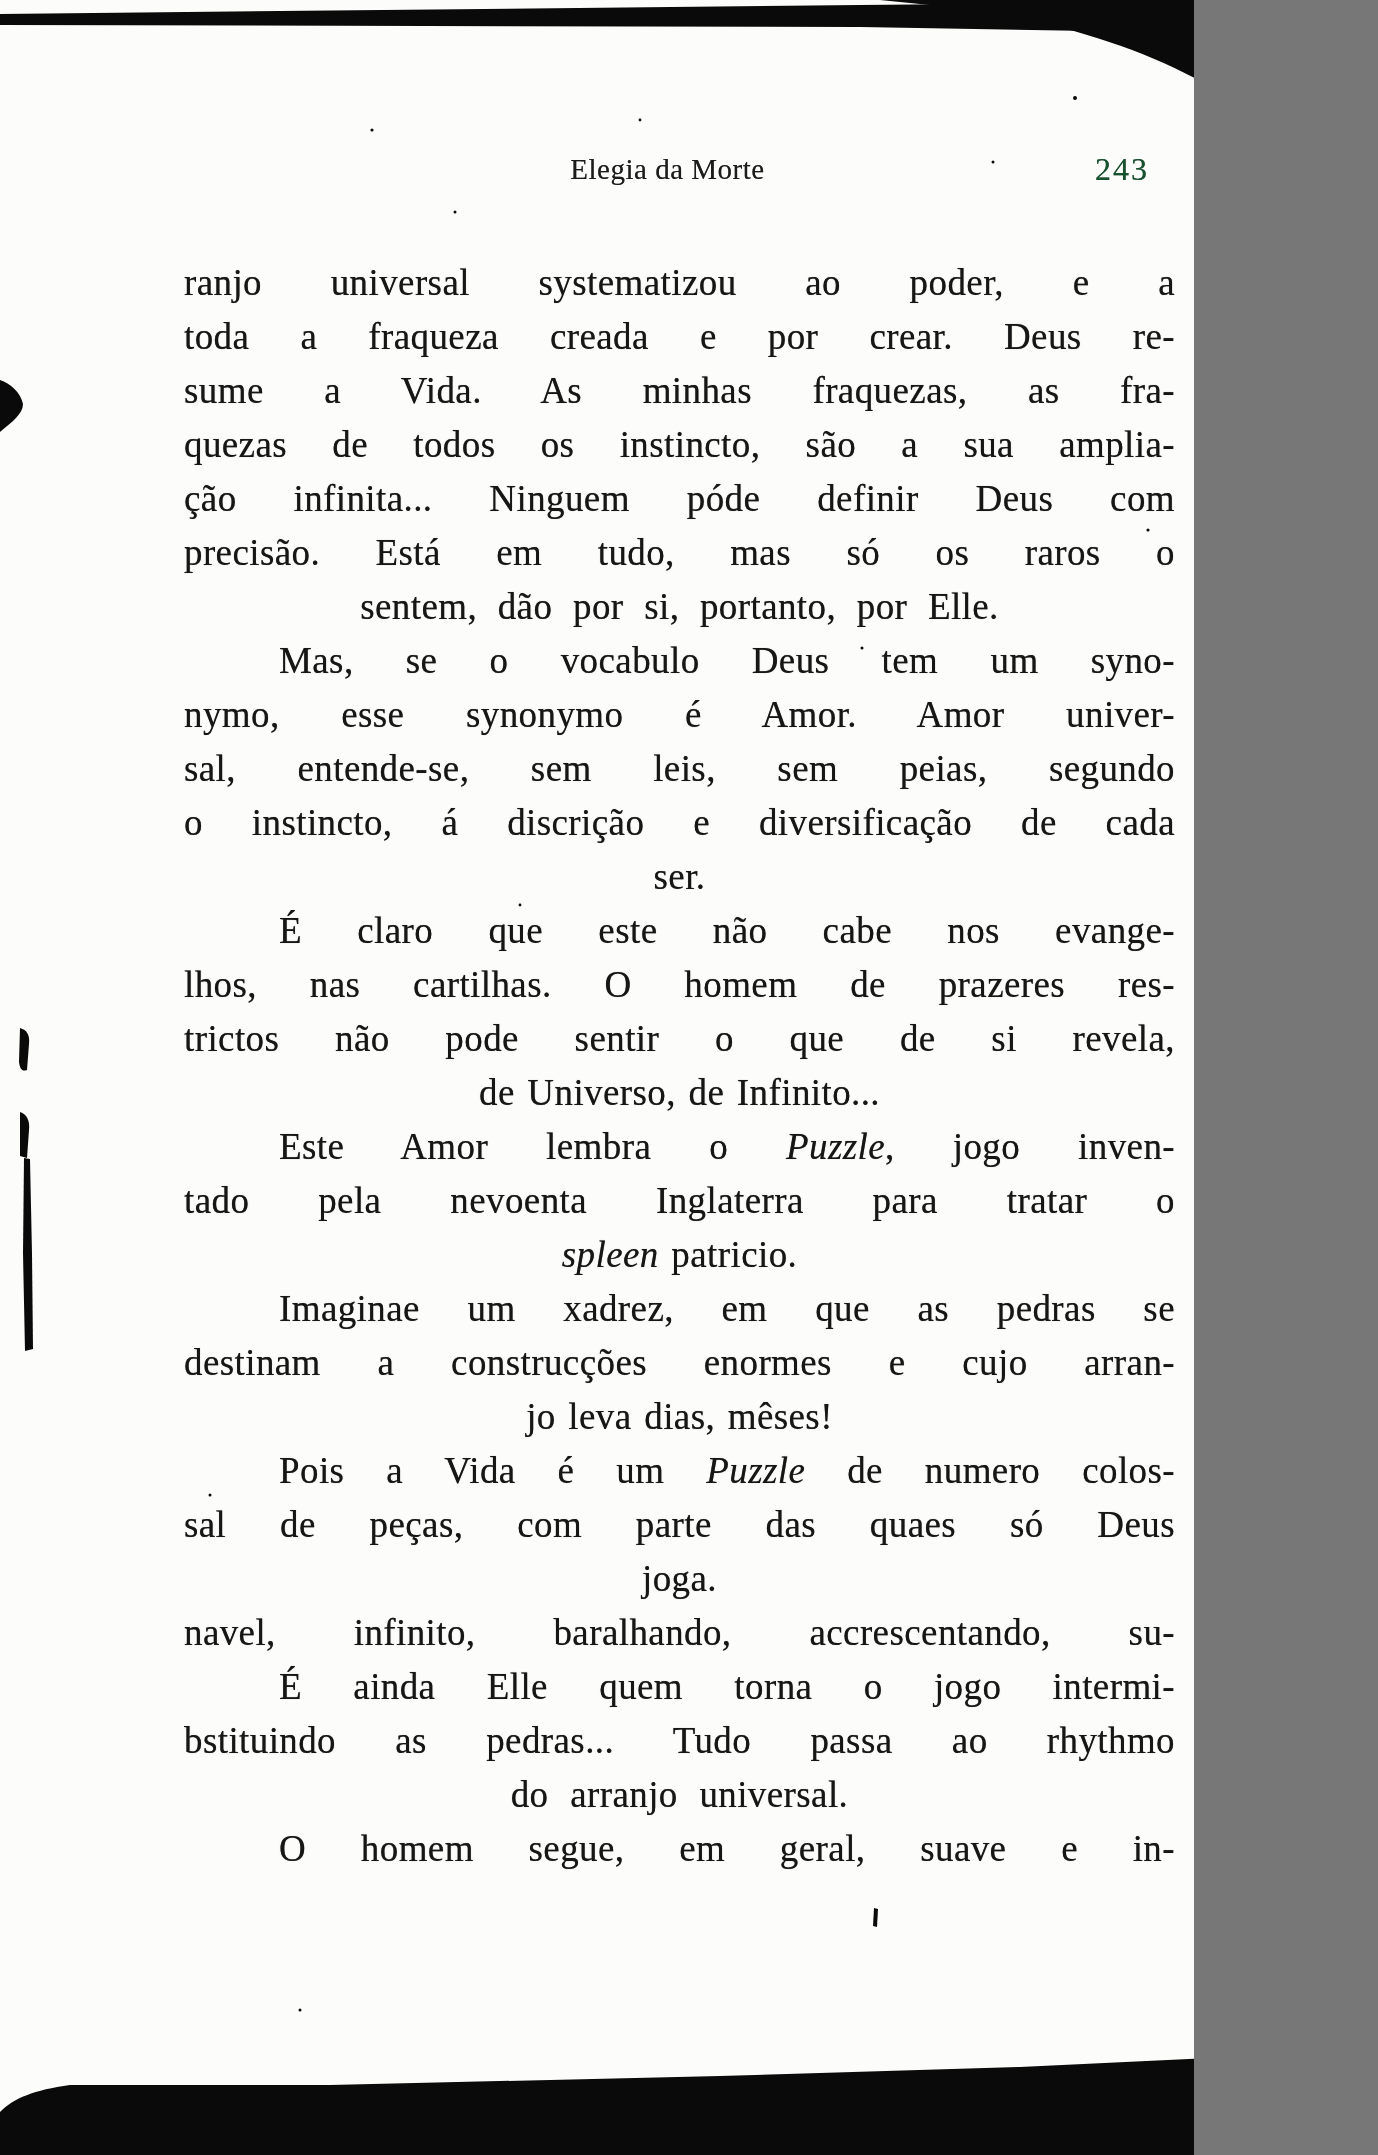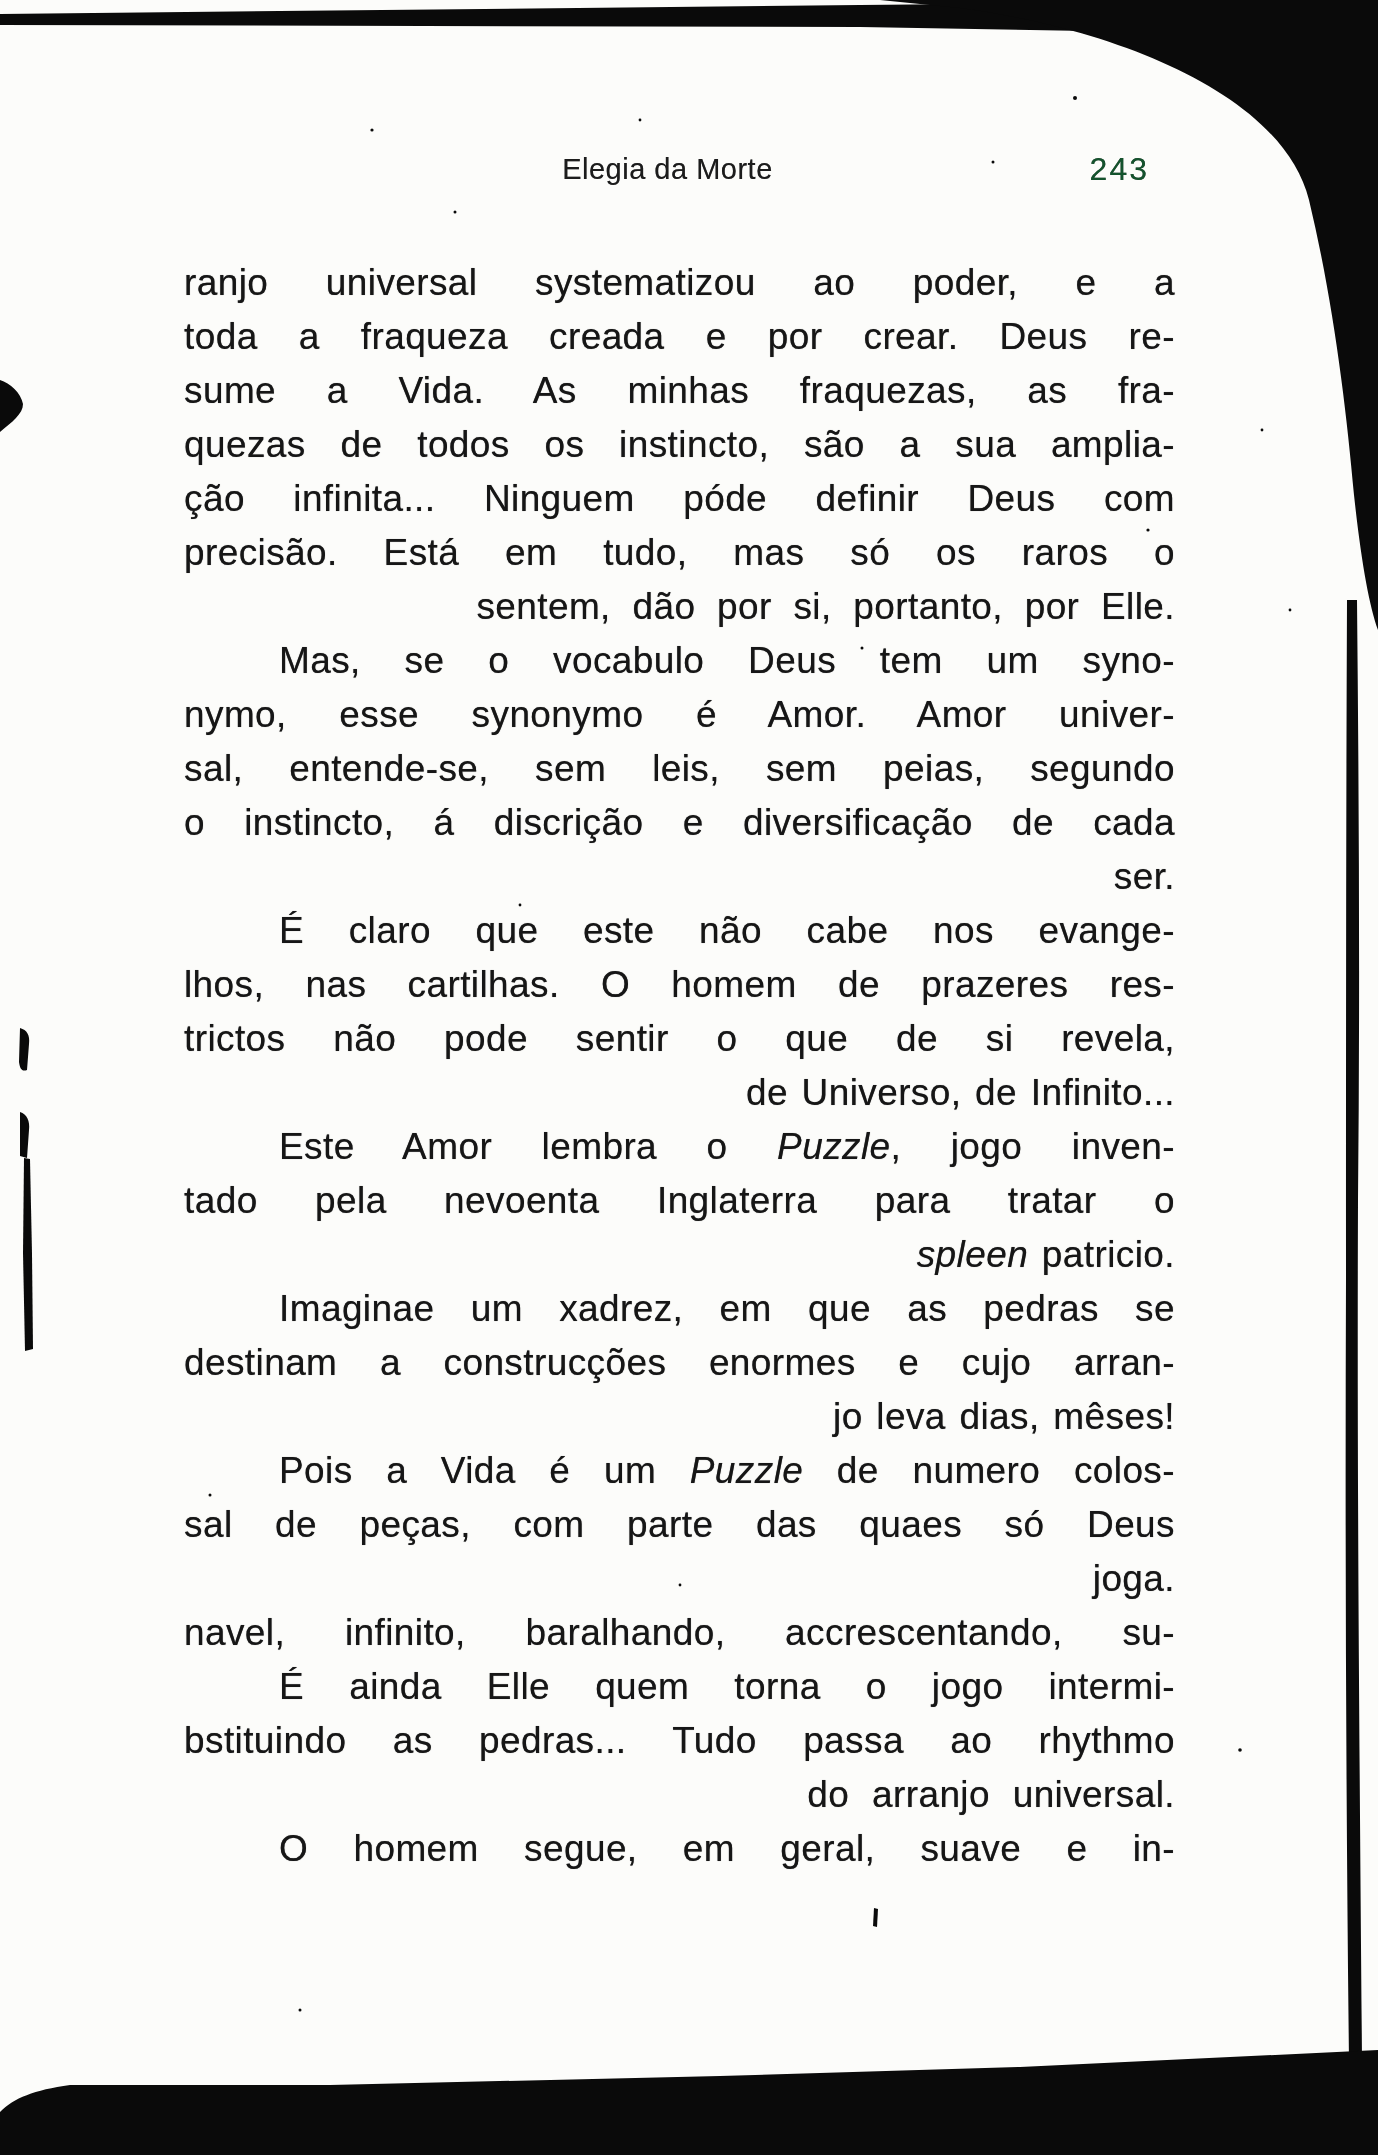--- a/index.html
+++ b/index.html
@@ -1,21 +1,21 @@
 <!DOCTYPE html>
 <html><head>
 <meta charset="utf-8">
 <style>
   html,body{margin:0;padding:0;background:#777;}
   .page{
     position:relative;
-    width:1378px;height:2155px;
+    width:1194px;height:2155px;
     background:#fcfcfa;
     overflow:hidden;
-    font-family:Liberation Sans, sans-serif;
+    font-family:Liberation Serif, serif;
     color:#161616;
   }
   .artifacts{position:absolute;inset:0;z-index:1;pointer-events:none;}
   .content{position:absolute;inset:0;z-index:2;}
   .header-row{
     position:absolute;left:172px;top:146px;width:991px;height:46px;
     line-height:46px;
   }
   .title{
     display:block;text-align:center;
@@ -27,21 +27,21 @@
     font-size:32px;letter-spacing:2px;color:#14532d;
     text-shadow:0 0 .5px rgba(0,0,0,.6);
   }
   .text-column{
     position:absolute;left:184px;top:256px;width:991px;
     font-size:37px;letter-spacing:.4px;word-spacing:3px;
     text-shadow:0 0 .7px rgba(0,0,0,.65);
   }
   .line{
     height:54px;line-height:54px;
-    text-align:right;
+    text-align:center;
   }
   .line.just{text-align:justify;text-align-last:justify;}
   .line.ind{padding-left:95px;}
   .line .it{font-style:italic;}
 </style>
 </head>
 <body>
 
 <div class="page">
 

